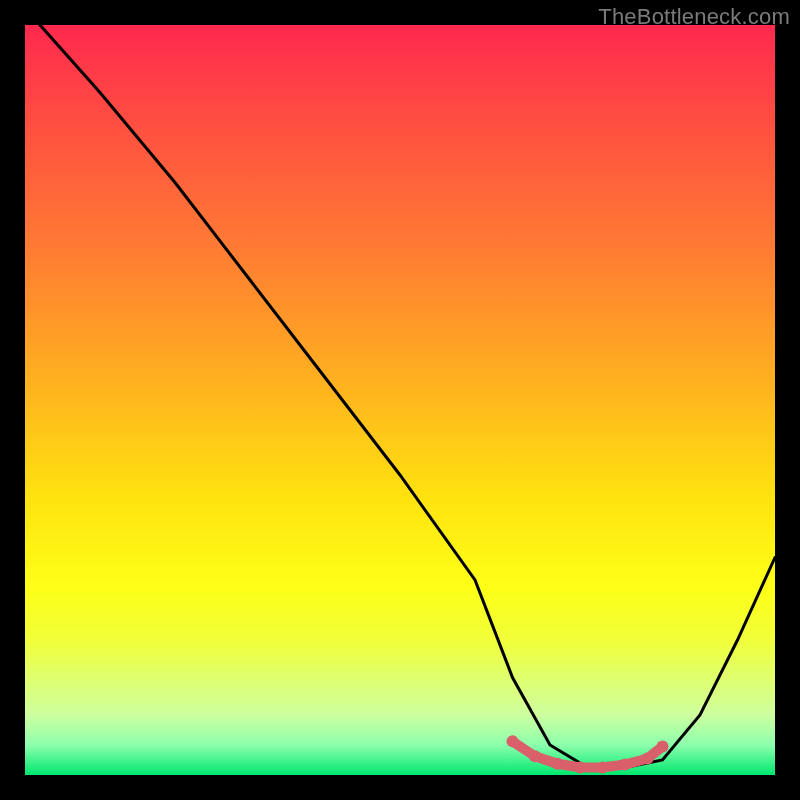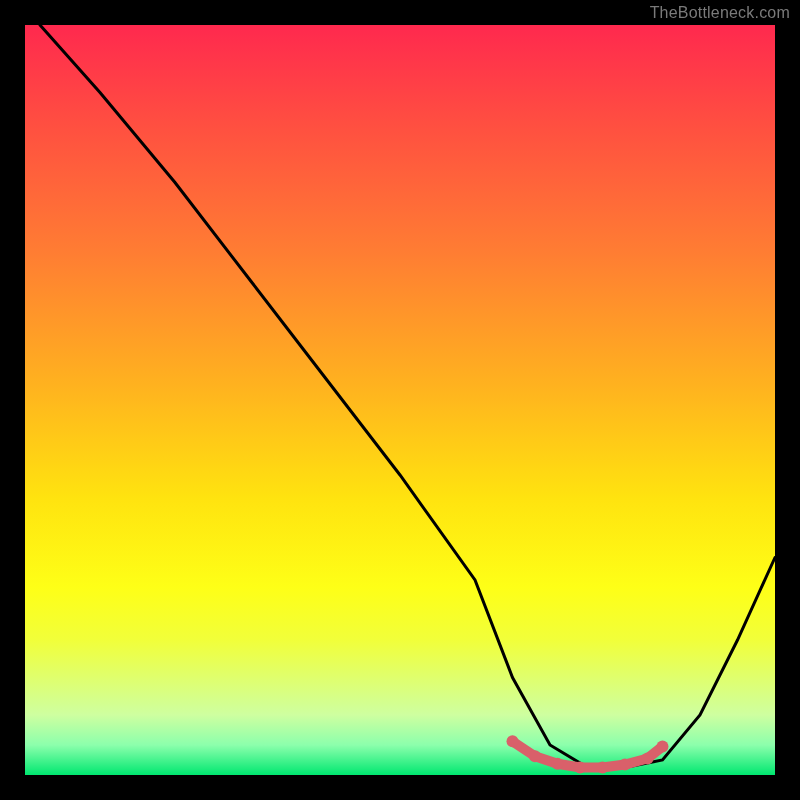--- a/index.html
+++ b/index.html
@@ -37,21 +37,21 @@
       #ceffa0 92%,
       #8cffac 96%,
       #00e770 100%
     );
   }
   .watermark {
     position: absolute;
     top: 4px;
     right: 10px;
     color: #7a7a7a;
-    font-size: 16px;
+    font-size: 22px;
     font-weight: 400;
     letter-spacing: 0.2px;
   }
   svg.curve {
     position: absolute;
     left: 0;
     top: 0;
     width: 750px;
     height: 750px;
   }

